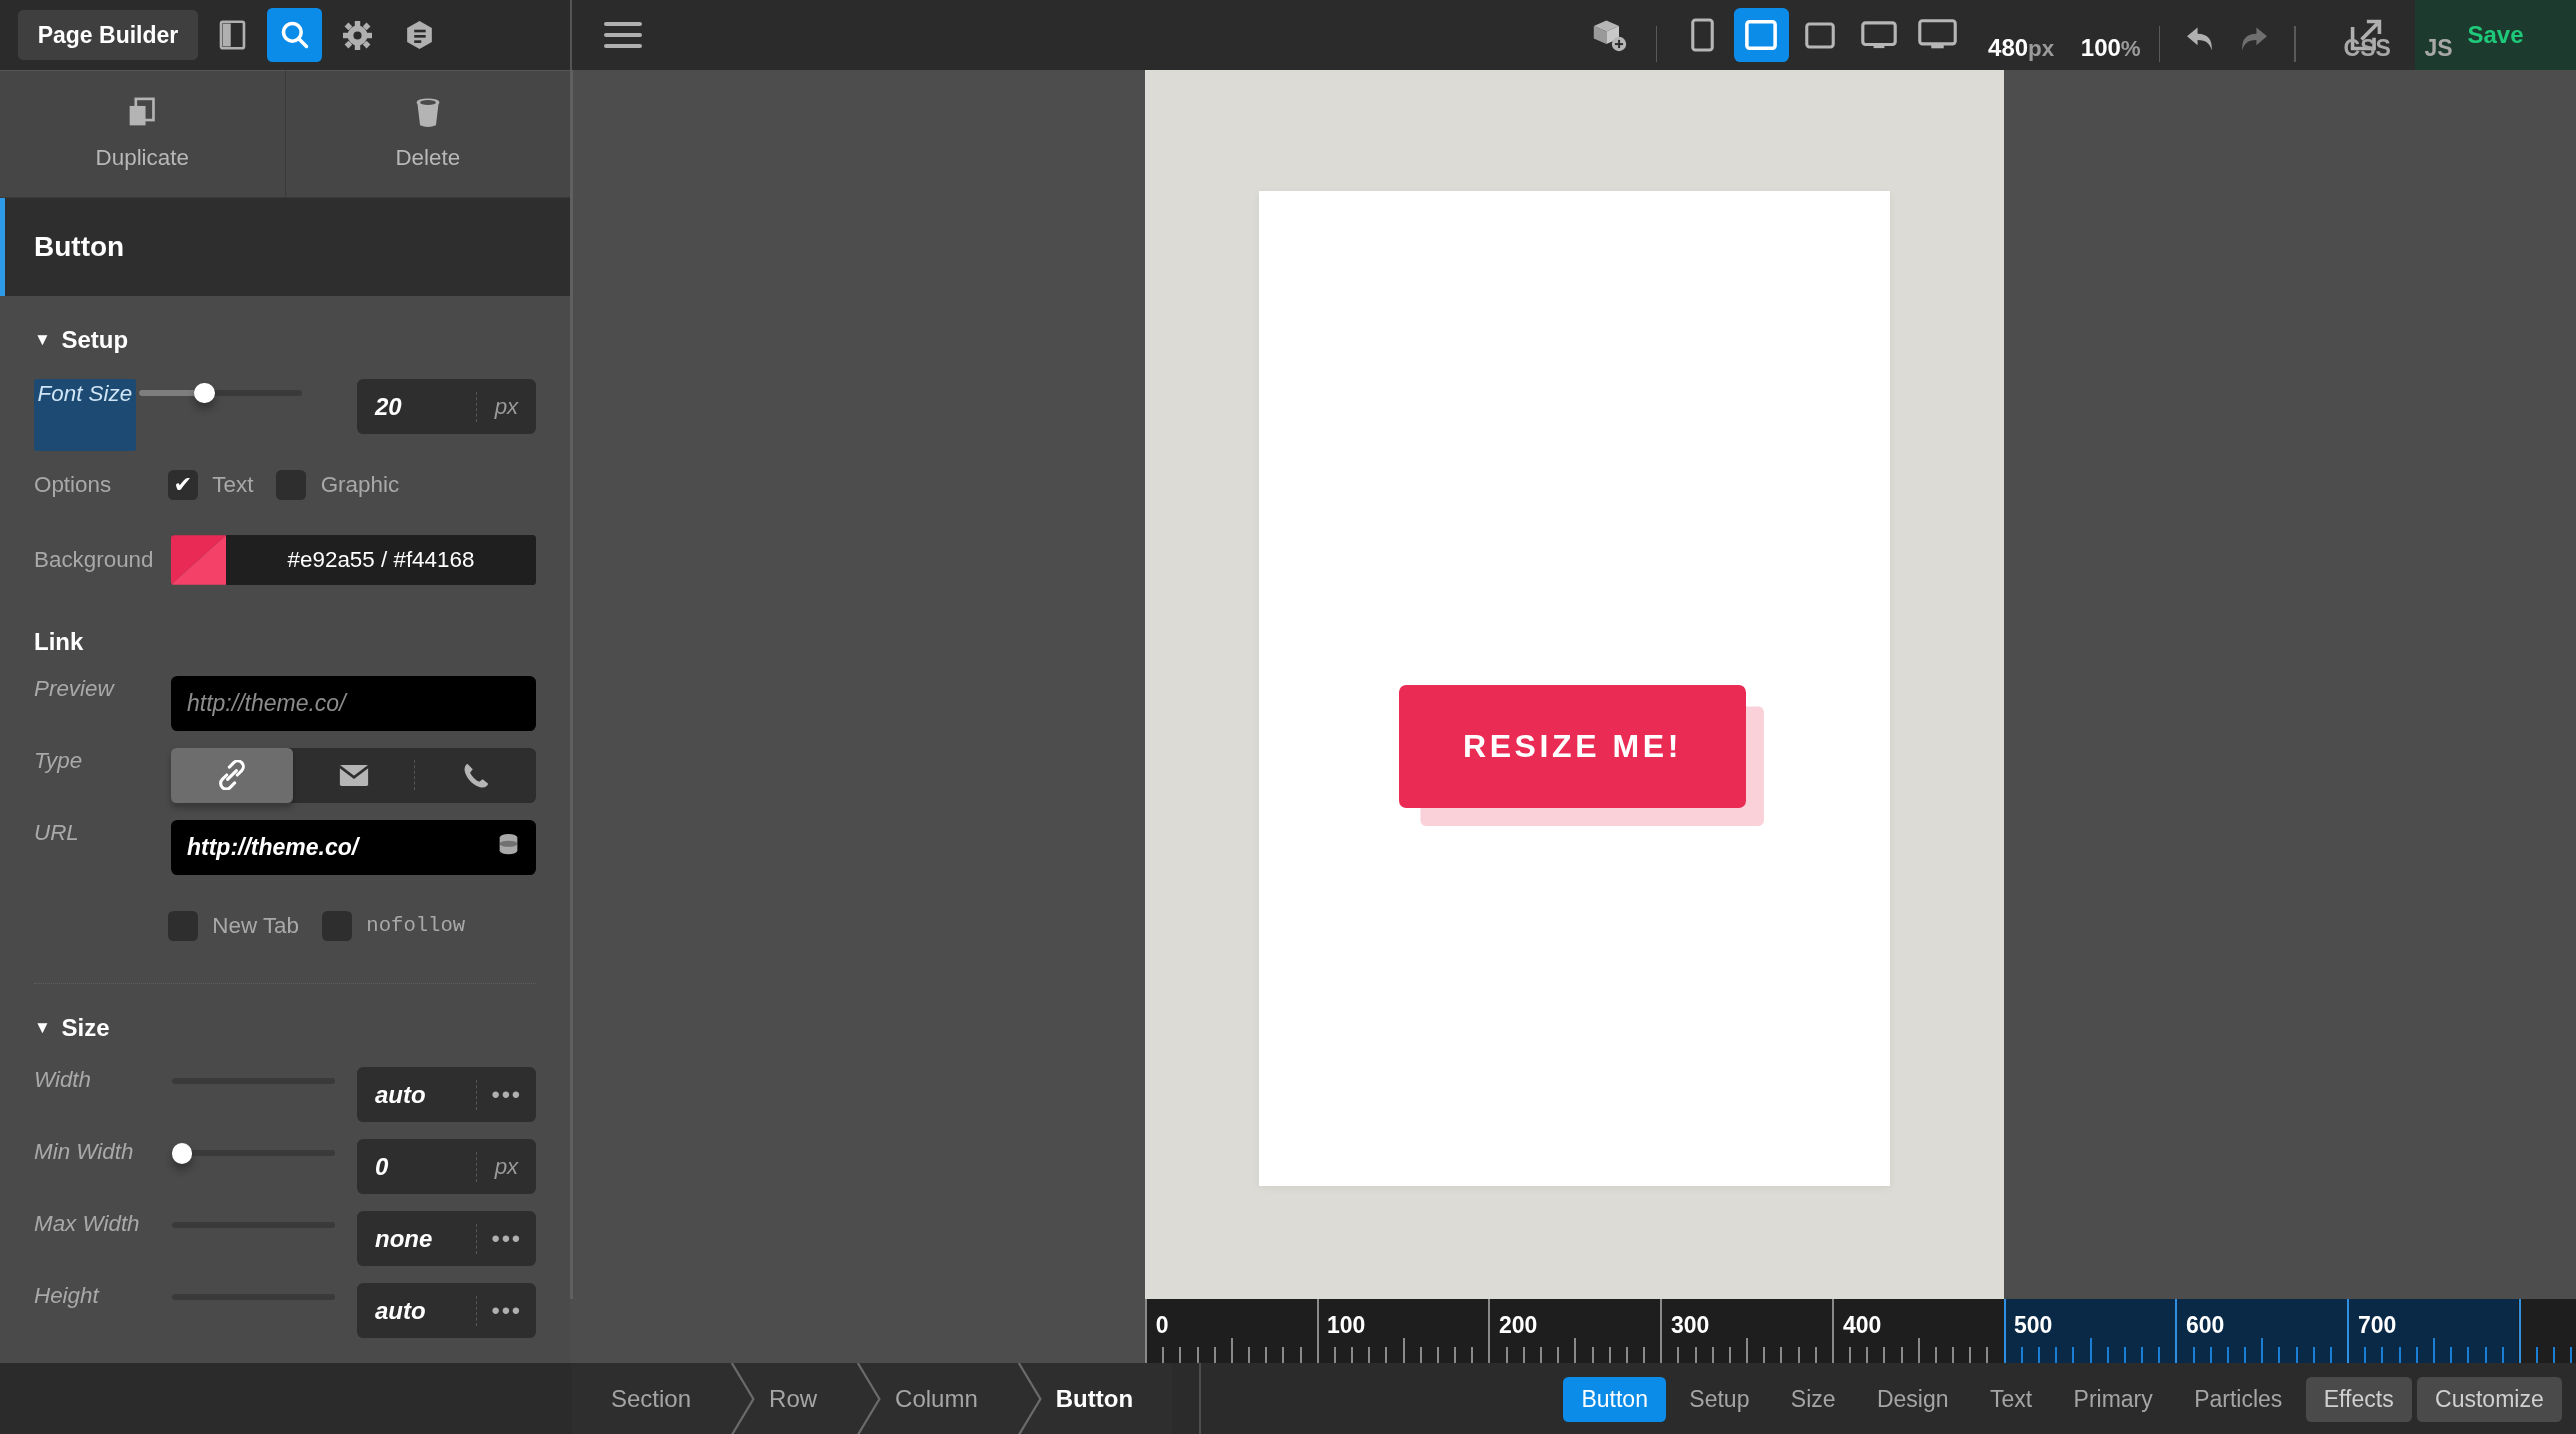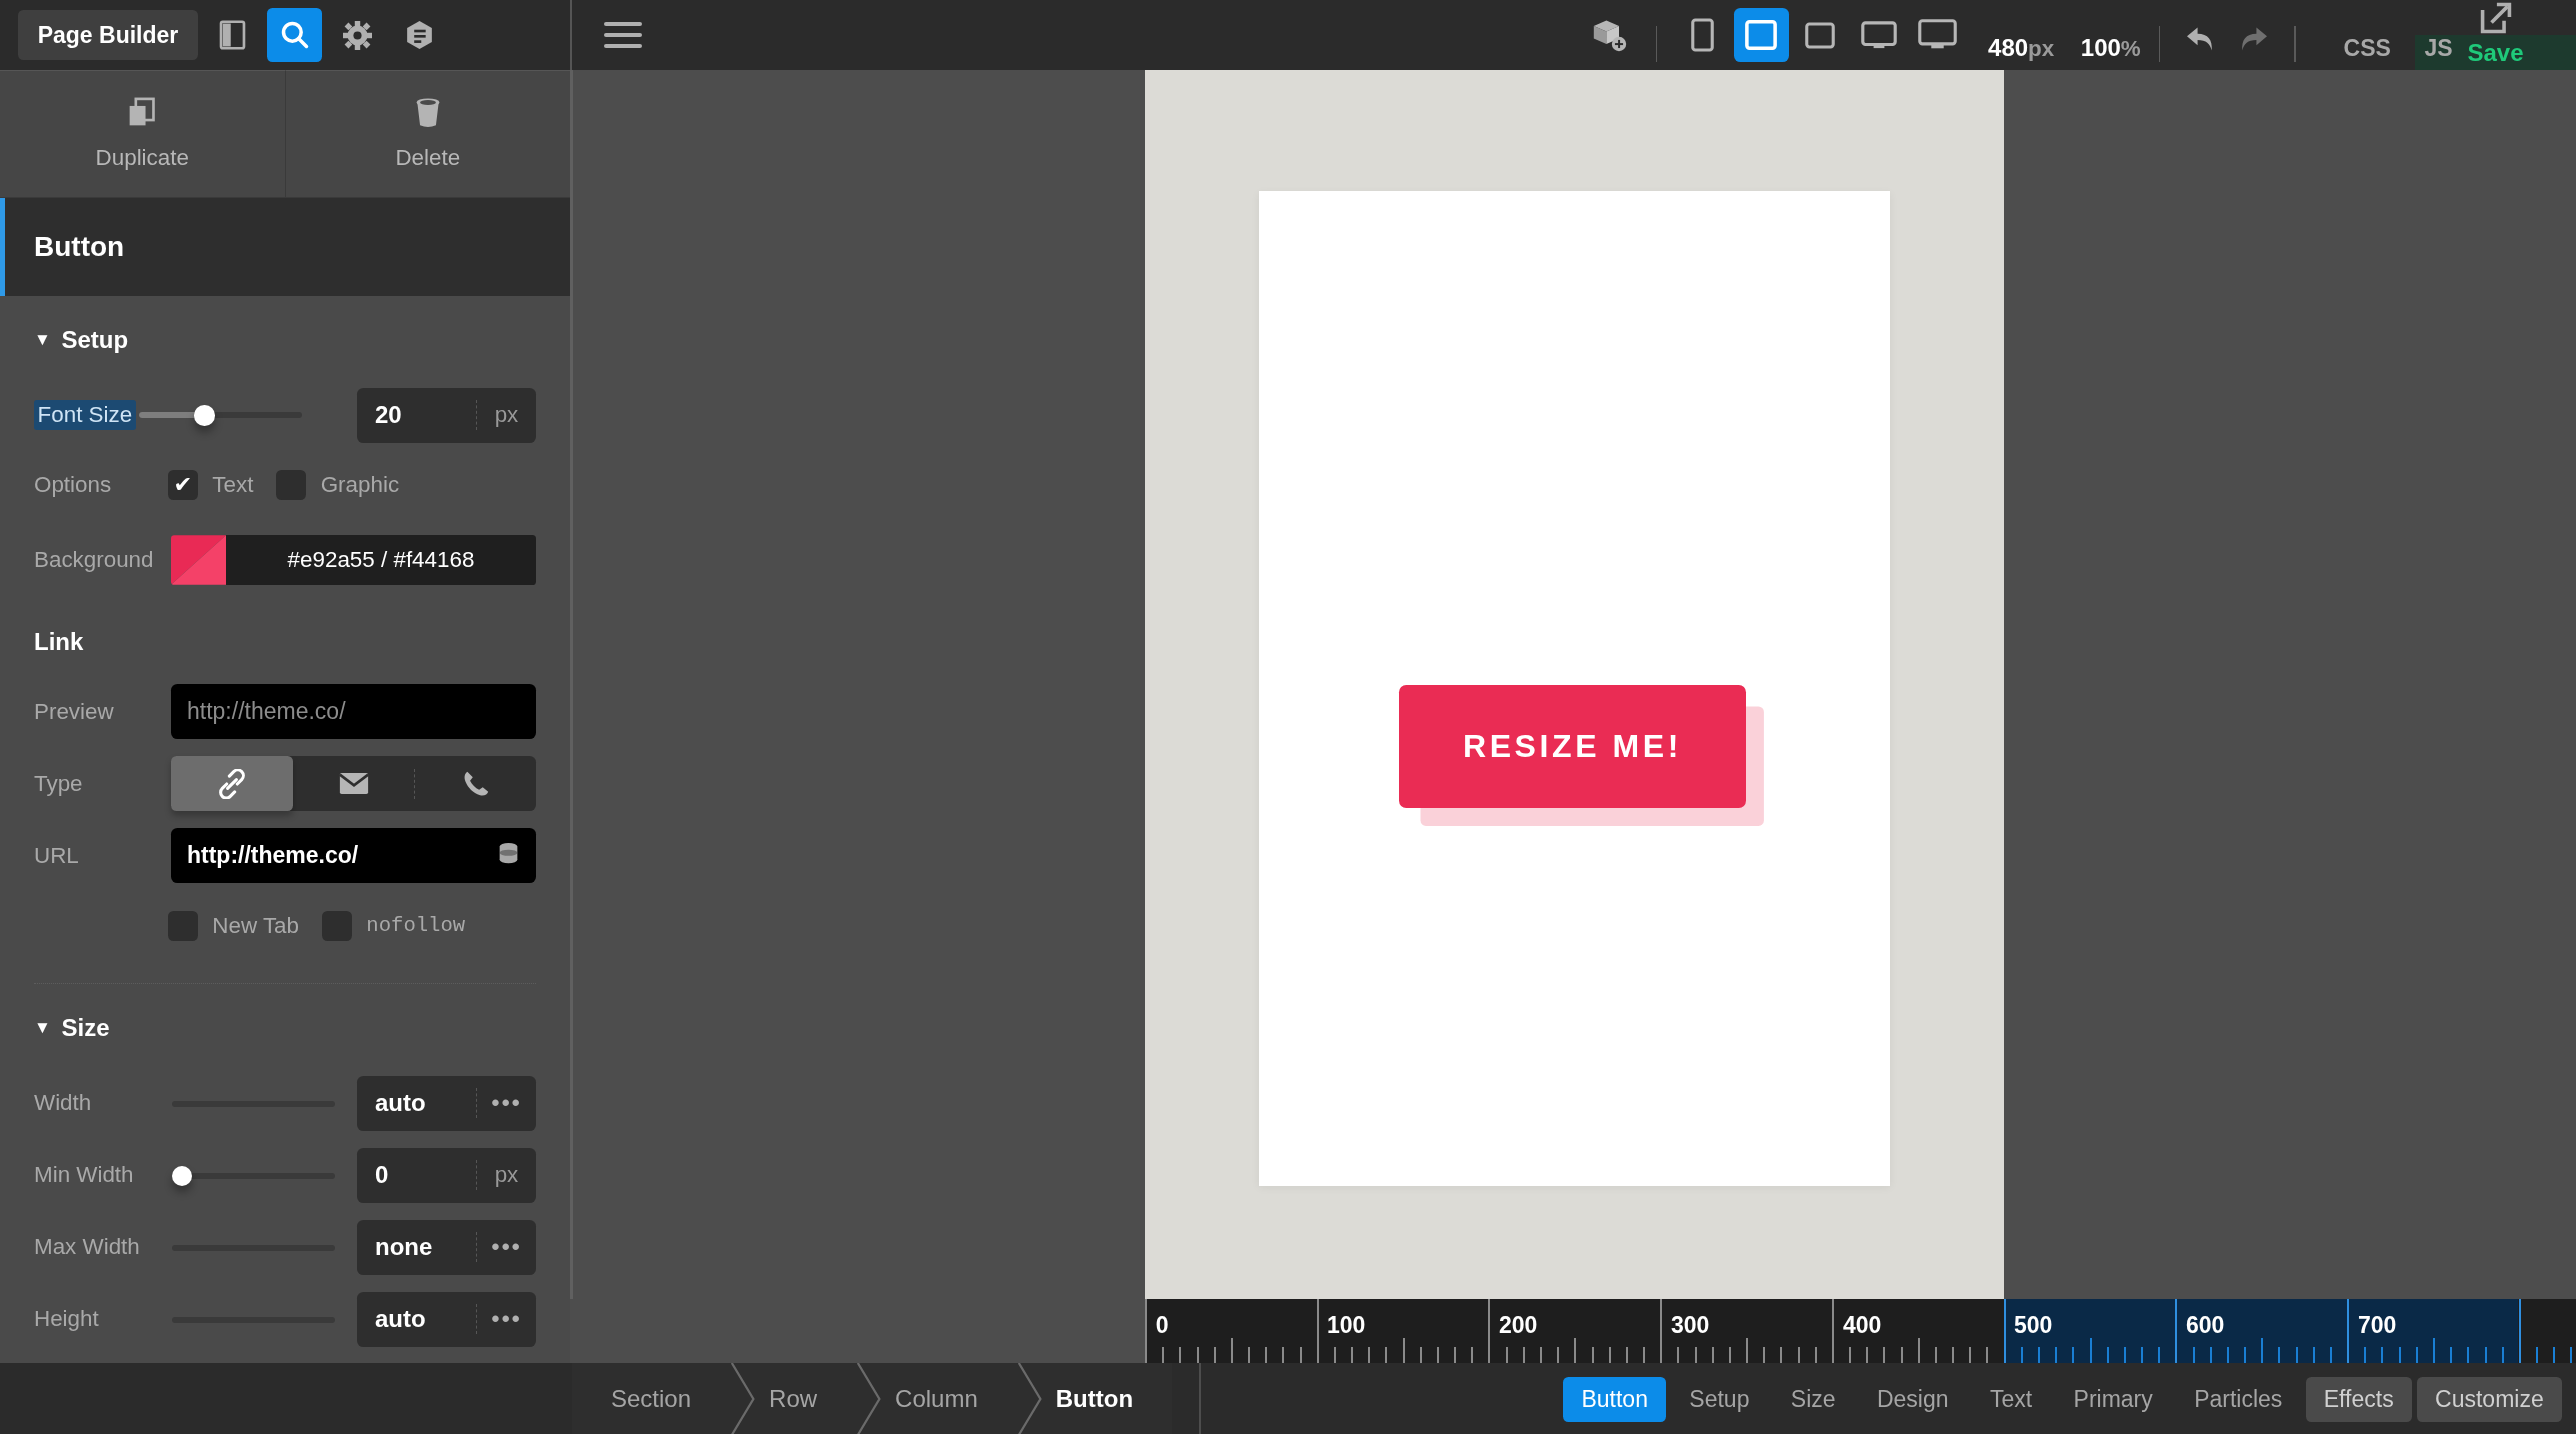--- a/index.html
+++ b/index.html
@@ -44,21 +44,21 @@
   .vline { width: 1.8px; height: 36px; background: #5a5a5a; margin: 0 14.3px; }
 
   .measure { display: flex; align-items: baseline; margin-left: 19.7px; }
   .measure .num { color: #ffffff; font-size: 24px; font-weight: bold; }
   .measure .unit { color: #9a9a9a; font-size: 22.4px; font-weight: bold; }
   .measure + .measure { margin-left: 23px; }
 
   .arrow-btn { width: 47px; height: 47px; display: flex; align-items: center; justify-content: center; }
   .codelbl { color: #a8a8a8; font-size: 23px; font-weight: bold; margin-left: 30px; }
 
-  .tb-right { display: flex; align-items: center; height: 70px; flex-direction: column; }
+  .tb-right { display: flex; align-items: center; height: 70px; }
   .ext-btn { width: 98px; height: 70px; display: flex; align-items: center; justify-content: center; color: #b0b0b0; }
   .save-btn {
     width: 161px; height: 70px; background: #1d3a2e; color: #1fc97a;
     font-size: 24px; font-weight: bold;
     display: flex; align-items: center; justify-content: center;
   }
 
   
   .sidebar {
     position: absolute; top: 70px; left: 0; width: 570px; height: 1365px;
@@ -80,21 +80,21 @@
   .panel-title::before {
     content: ""; position: absolute; left: 0; top: 0; width: 5.4px; height: 98px; background: #2f9ae8;
   }
   .panel-title .t { color: #ffffff; font-size: 28px; font-weight: bold; }
 
   .section { padding: 0 34px; }
   .sec-head { display: flex; align-items: center; gap: 10.7px; padding: 30px 0 25px 0; }
   .sec-head .caret { color: #ffffff; font-size: 17px; }
   .sec-head .name { color: #ffffff; font-size: 24px; font-weight: bold; }
 
-  .field { display: flex; align-items: center; height: 72px; }
+  .field { display: flex; height: 72px; font-style: italic; }
   .f-label { width: 134px; color: #a9a9a9; font-size: 22.4px; flex-shrink: 0; }
   .f-label.sel { background: #1c4a72; color: #cfe4f5; border-radius: 2.7px; padding: 1.8px 3.6px; width: auto; min-width: 89px; }
 
   .slider { position: relative; width: 163px; height: 27px; margin: 0 12.5px 0 3.6px; flex-shrink: 0; }
   .slider .track { position: absolute; top: 10.7px; left: 0; width: 163px; height: 6.3px; background: #3a3a3a; border-radius: 3.6px; }
   .slider .fill { position: absolute; top: 10.7px; left: 0; height: 6.3px; background: #7e7e7e; border-radius: 3.6px; }
   .slider .knob {
     position: absolute; top: 3.6px; width: 20.6px; height: 20.6px; border-radius: 50%;
     background: #ffffff; box-shadow: 0 6.3px 8px rgba(0,0,0,0.32);
   }

